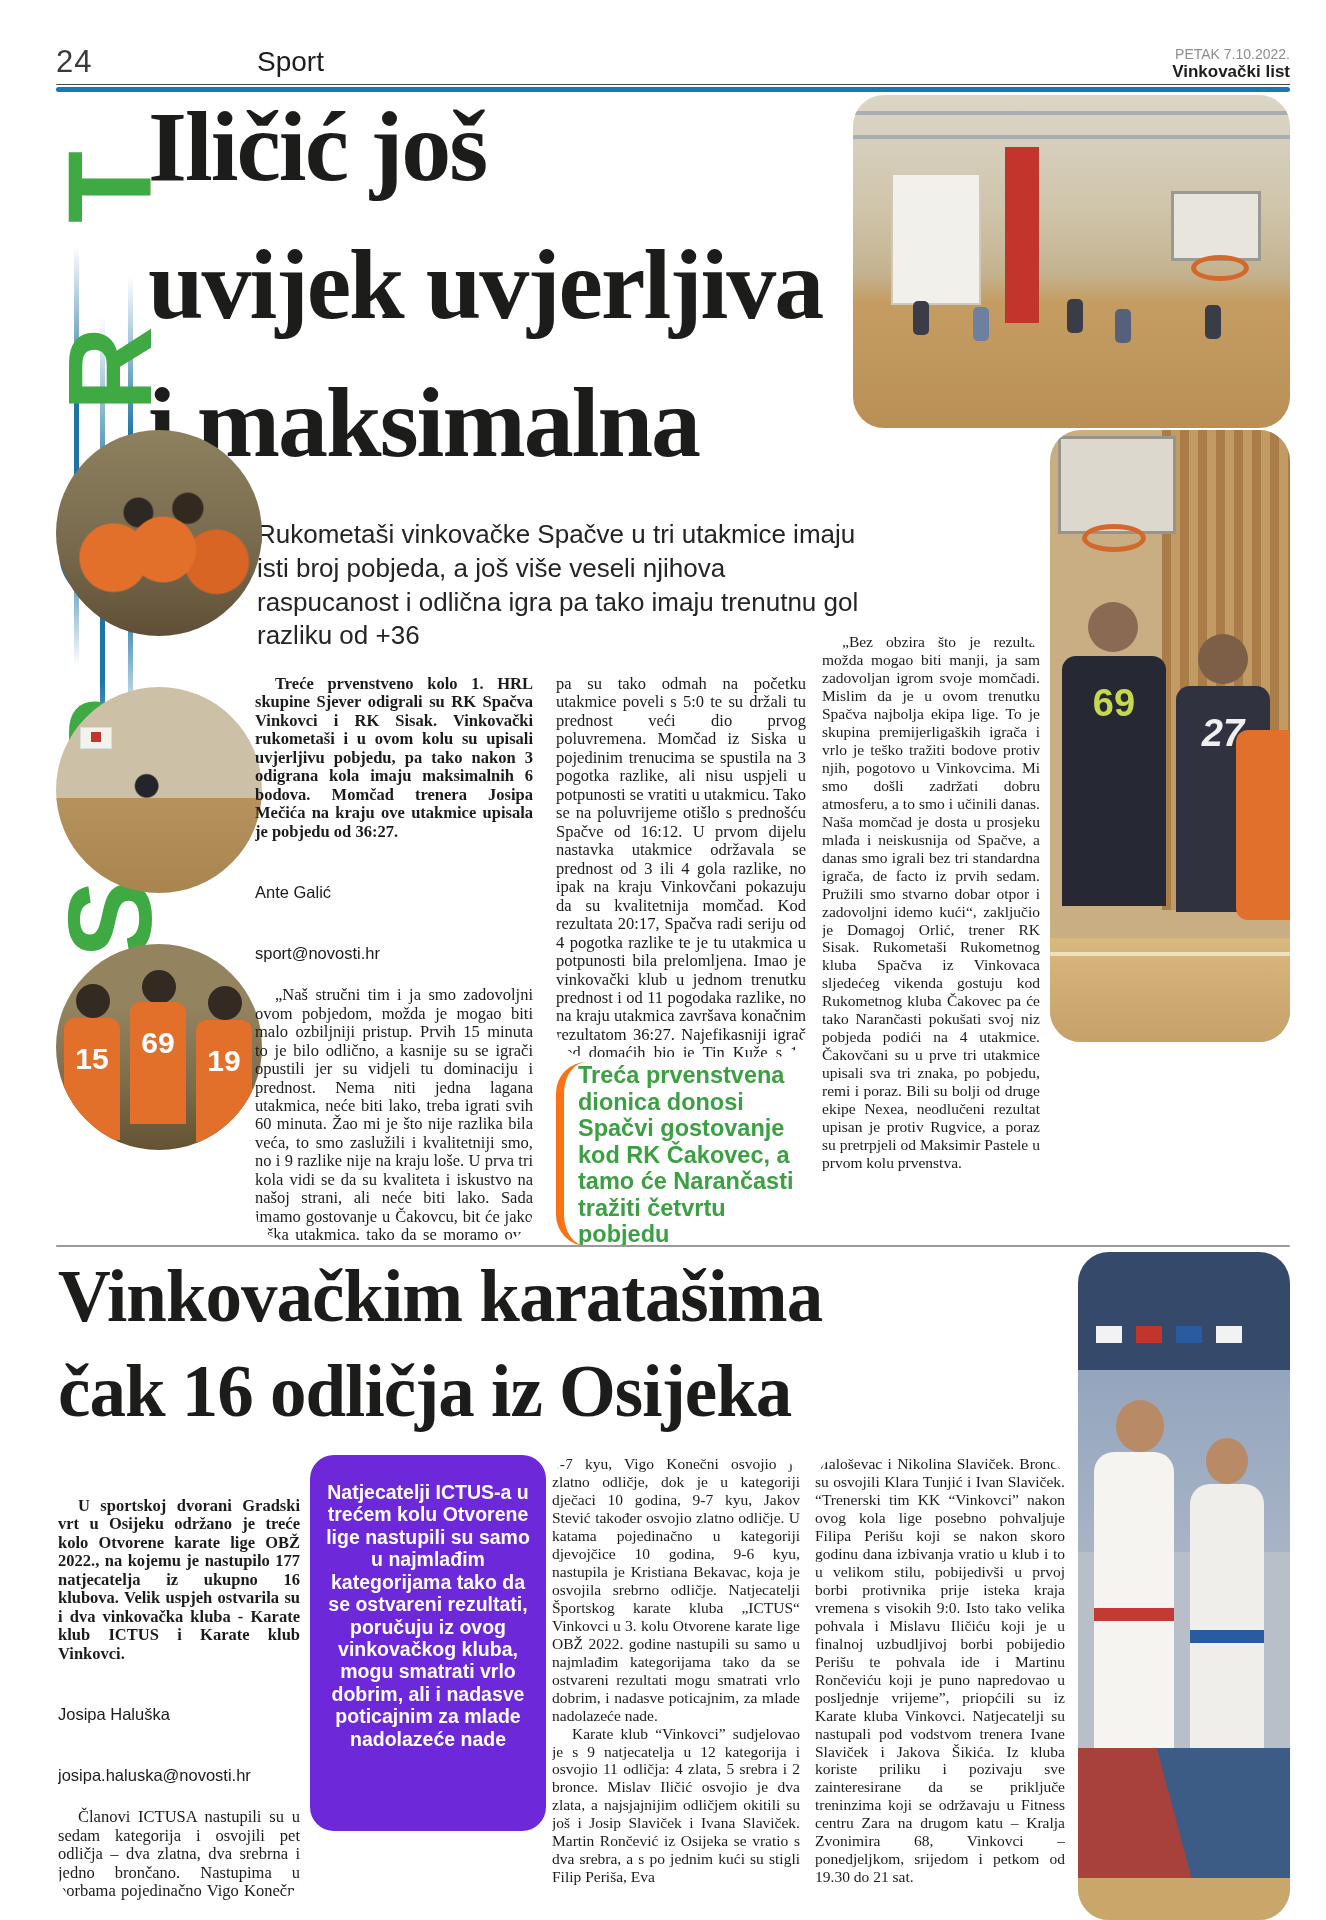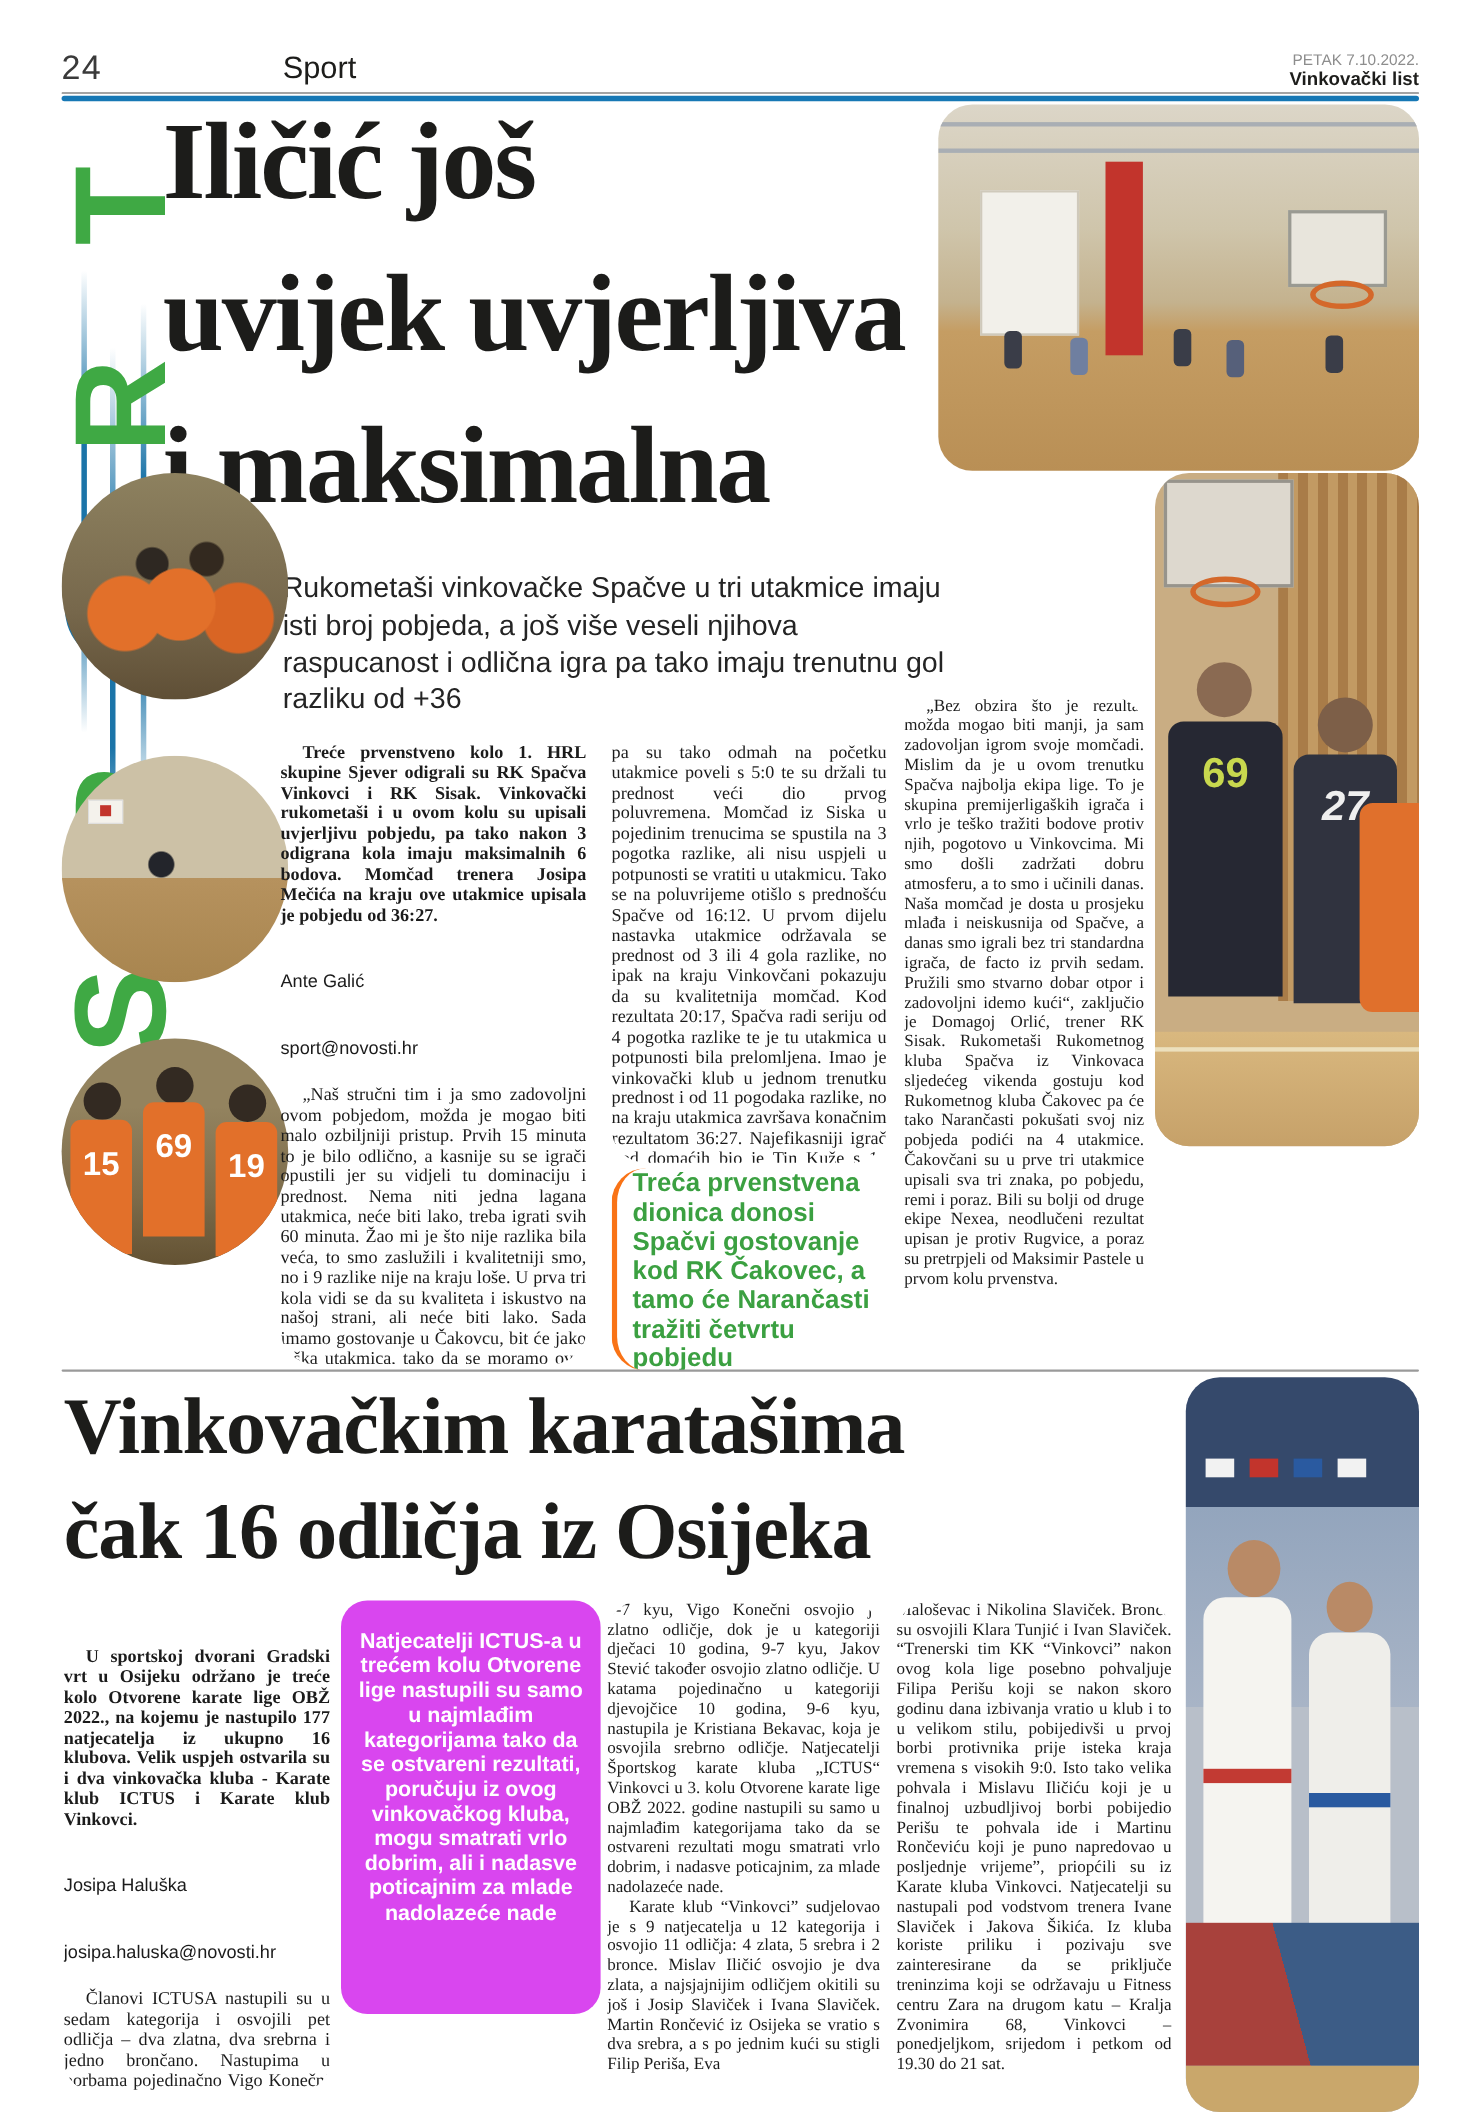--- a/index.html
+++ b/index.html
@@ -43,21 +43,21 @@
               line-height:1.2;text-align:justify;text-indent:20px;color:#111;margin:0;}
   .author-name{margin:24px 0 0 0;font-size:18.5px;font-weight:400;color:#111;}
   .author-email{margin:2px 0 0 0;font-size:17px;color:#2c2c2c;}
   .gap-top{margin-top:24px !important;}
 
   .a1c1{left:255px;top:633px;width:278px;height:607px;}
   .a1c2{left:556px;top:633px;width:250px;height:424px;}
   .a1c3{left:822px;top:633px;width:218px;height:610px;}
 
   .pullquote{left:556px;top:1062px;width:252px;height:184px;
-             border-left:5px solid #f97316;padding-left:14px;box-sizing:border-box;
+             border-left:8px solid #f97316;padding-left:14px;box-sizing:border-box;
              overflow:hidden;}
   .pullquote .pq-text{color:#3BA041;font-weight:700;font-size:23.5px;line-height:1.13;}
 
   
   .photo{overflow:hidden;}
   .photo-hall{left:853px;top:95px;width:437px;height:333px;
      background:linear-gradient(180deg,#dcd6c8 0%,#cfc5ab 34%,#c4b28e 54%,#c59d63 62%,#b98f55 100%);}
   .beam{position:absolute;left:0;right:0;height:4px;background:#a9aeb4;}
   .banner-white{position:absolute;left:38px;top:78px;width:86px;height:128px;
      background:#f2f0ea;border:2px solid #cfc9bb;}
@@ -119,21 +119,21 @@
 
   
   .articles-divider{left:56px;right:36px;top:1245px;height:2px;background:#9a9a9a;}
   .headline2{left:58px;top:1250px;width:810px;margin:0;
              font-family:"Liberation Serif",serif;font-weight:700;font-size:73px;
              line-height:1.3;letter-spacing:-1px;color:#1c1c1a;white-space:pre-line;}
   .a2c1{left:58px;top:1455px;width:242px;height:448px;}
   .a2c2{left:552px;top:1455px;width:248px;height:448px;}
   .a2c3{left:815px;top:1455px;width:250px;height:448px;}
 
-  .greenbox{left:310px;top:1455px;width:236px;height:376px;background:#d946ef;
+  .greenbox{left:310px;top:1455px;width:236px;height:376px;background:#6d28d9;
      border-radius:24px;box-sizing:border-box;padding:26px 16px;overflow:hidden;
      display:flex;align-items:flex-start;justify-content:center;}
   .greenbox .gb-text{color:#fff;font-weight:700;font-size:19.5px;line-height:1.15;text-align:center;}
 </style>
 </head>
 <body>
 
 <div class="abs" style="inset:0">
 
   <div class="abs pg-num">24</div>

